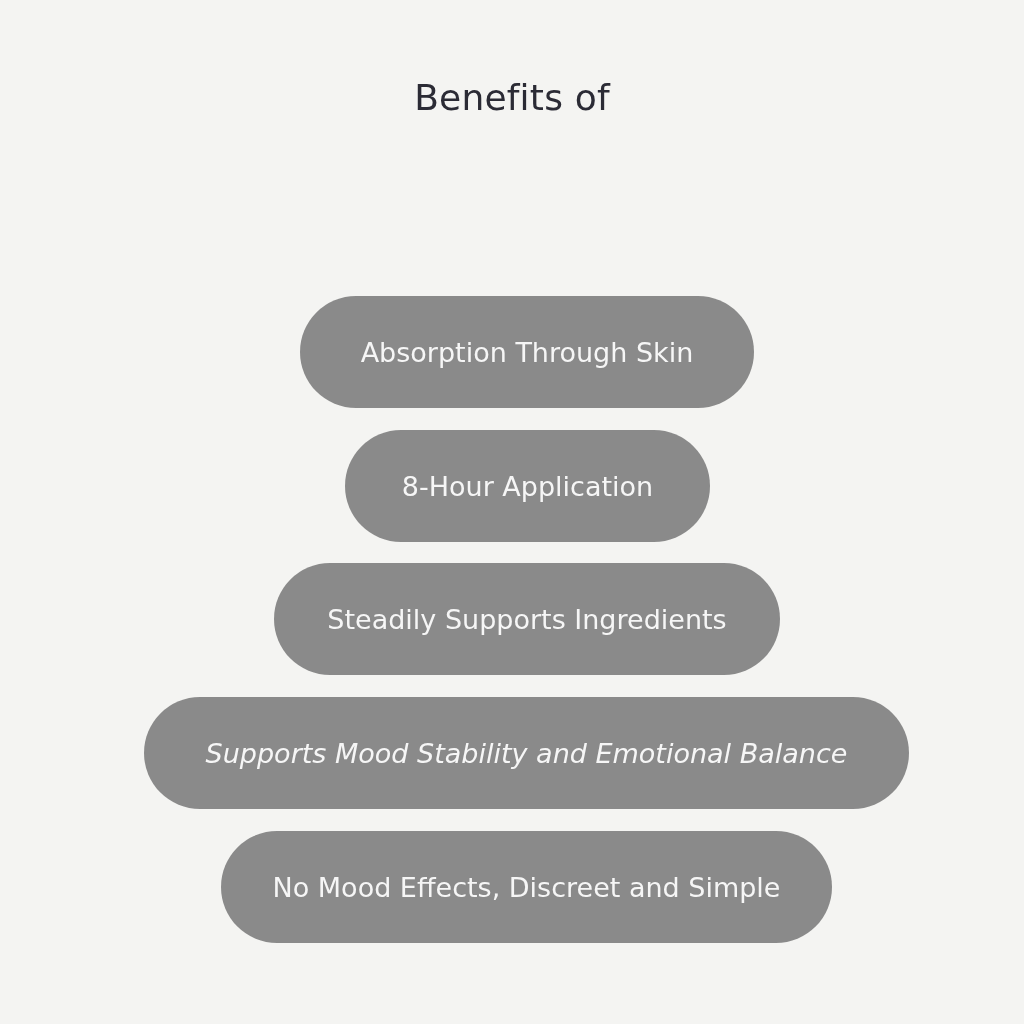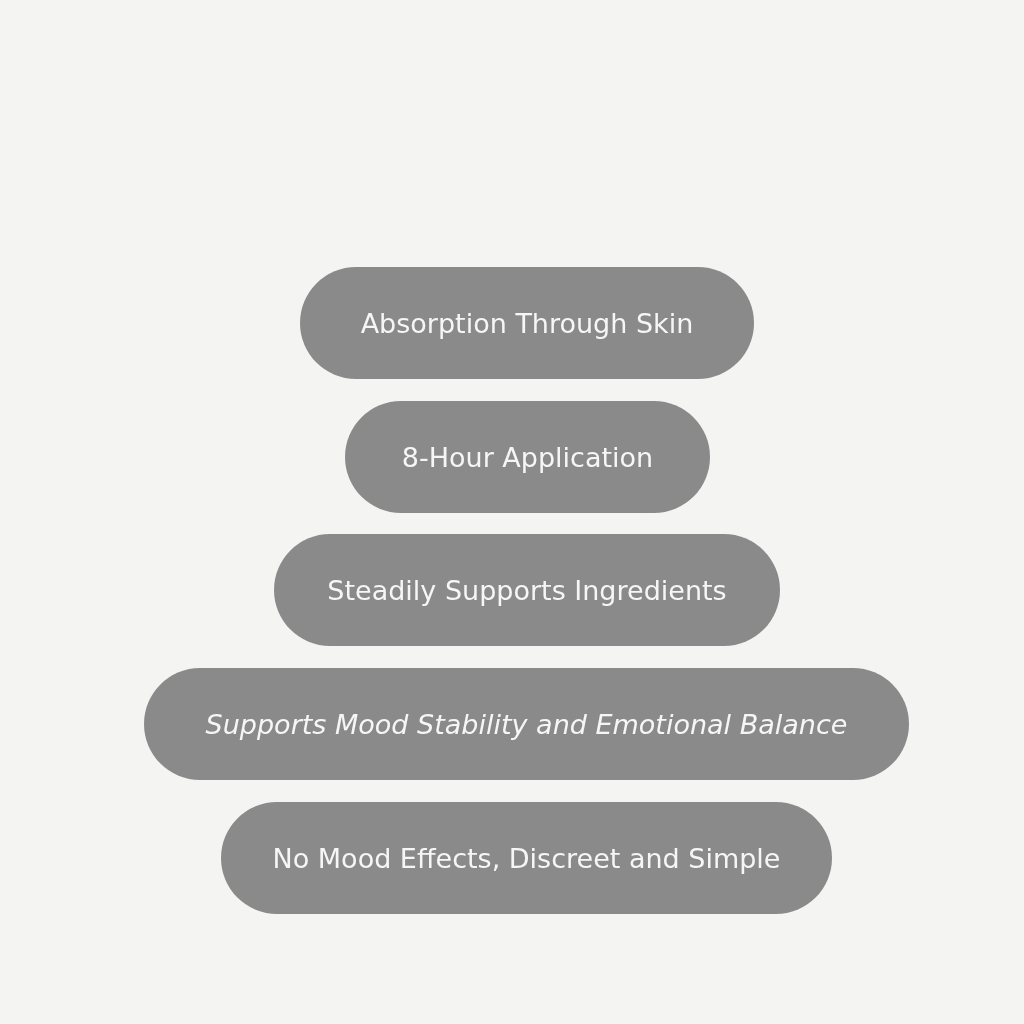--- a/index.html
+++ b/index.html
@@ -26,26 +26,28 @@
       height: 112px;
       border-radius: 56px;
       background: #8a8a8a;
       color: #f6f6f6;
       display: flex;
       align-items: center;
       justify-content: center;
       font-size: 27px;
       white-space: nowrap;
       box-sizing: border-box;
+      margin-top: 29px;
     }
   </style>
 </head>
 <body>
 
 <div class="title">
+  <div>Benefits of</div>
 </div>
 
 <div class="pill" style="left:300px; top:267px; width:454px;">
   <span>Absorption Through Skin</span>
 </div>
 
 <div class="pill" style="left:345px; top:401px; width:365px;">
   <span>8-Hour Application</span>
 </div>
 

